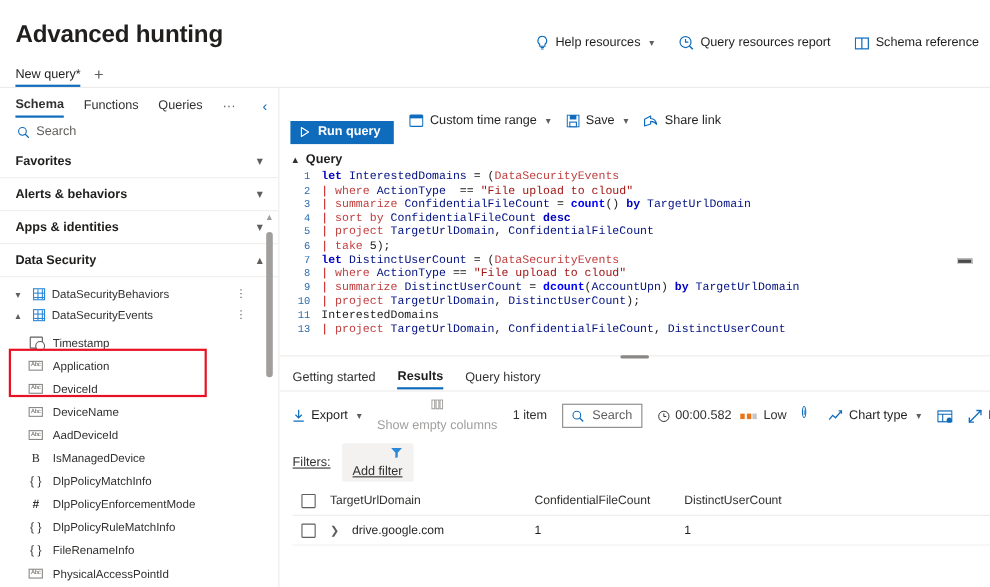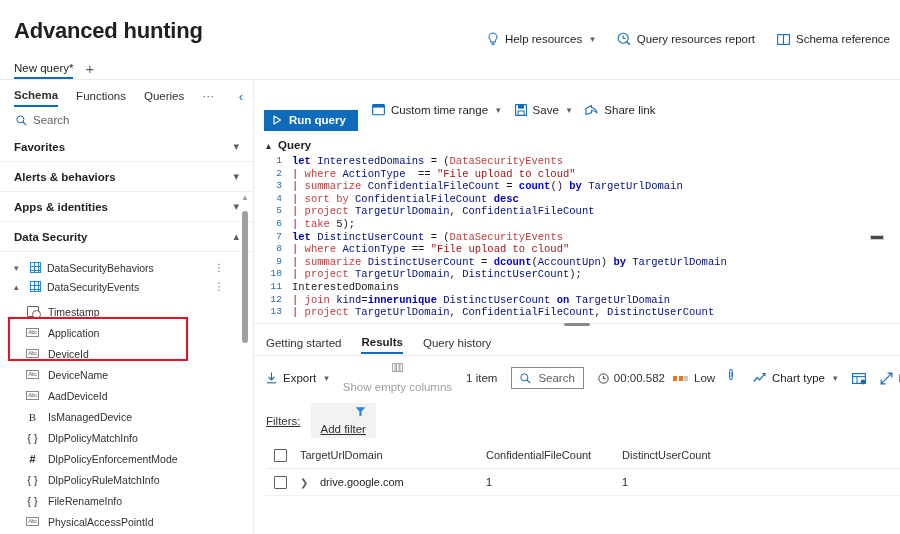--- a/index.html
+++ b/index.html
@@ -581,21 +581,20 @@
           <div class="code-line"><span class="ln">2</span><span><span class="op-pipe">| </span><span class="cmd">where </span><span class="col">ActionType  </span><span class="eq">== </span><span class="str">"File upload to cloud"</span></span></div>
           <div class="code-line"><span class="ln">3</span><span><span class="op-pipe">| </span><span class="cmd">summarize </span><span class="ctext">ConfidentialFileCount </span><span class="eq">= </span><span class="fn">count</span><span class="plain">() </span><span class="kw">by </span><span class="col">TargetUrlDomain</span></span></div>
           <div class="code-line"><span class="ln">4</span><span><span class="op-pipe">| </span><span class="cmd">sort </span><span class="cmd">by </span><span class="col">ConfidentialFileCount </span><span class="kw">desc</span></span></div>
           <div class="code-line"><span class="ln">5</span><span><span class="op-pipe">| </span><span class="cmd">project </span><span class="col">TargetUrlDomain</span><span class="plain">, </span><span class="col">ConfidentialFileCount</span></span></div>
           <div class="code-line"><span class="ln">6</span><span><span class="op-pipe">| </span><span class="cmd">take </span><span class="plain">5</span><span class="plain">);</span></span></div>
           <div class="code-line"><span class="ln">7</span><span><span class="kw">let </span><span class="ctext">DistinctUserCount </span><span class="eq">= </span><span class="plain">(</span><span class="cmd">DataSecurityEvents</span></span></div>
           <div class="code-line"><span class="ln">8</span><span><span class="op-pipe">| </span><span class="cmd">where </span><span class="col">ActionType </span><span class="eq">== </span><span class="str">"File upload to cloud"</span></span></div>
           <div class="code-line"><span class="ln">9</span><span><span class="op-pipe">| </span><span class="cmd">summarize </span><span class="ctext">DistinctUserCount </span><span class="eq">= </span><span class="fn">dcount</span><span class="plain">(</span><span class="col">AccountUpn</span><span class="plain">) </span><span class="kw">by </span><span class="col">TargetUrlDomain</span></span></div>
           <div class="code-line"><span class="ln">10</span><span><span class="op-pipe">| </span><span class="cmd">project </span><span class="col">TargetUrlDomain</span><span class="plain">, </span><span class="col">DistinctUserCount</span><span class="plain">);</span></span></div>
           <div class="code-line"><span class="ln">11</span><span><span class="plain">InterestedDomains</span></span></div>
-          <div class="code-line"><span class="ln">12</span><span><span class="op-pipe">| </span><span class="cmd">join </span><span class="col">kind</span><span class="eq">=</span><span class="kw">innerunique </span><span class="col">DistinctUserCount </span><span class="kw">on </span><span class="col">TargetUrlDomain</span></span></div>
           <div class="code-line"><span class="ln">13</span><span><span class="op-pipe">| </span><span class="cmd">project </span><span class="col">TargetUrlDomain</span><span class="plain">, </span><span class="col">ConfidentialFileCount</span><span class="plain">, </span><span class="col">DistinctUserCount</span></span></div>
         </div>
       <div class="minimap"></div>
     </div>
 
     <div class="splitter">
       <div class="splitter-grip"></div>
     </div>
 
     <div class="res-tabs">

